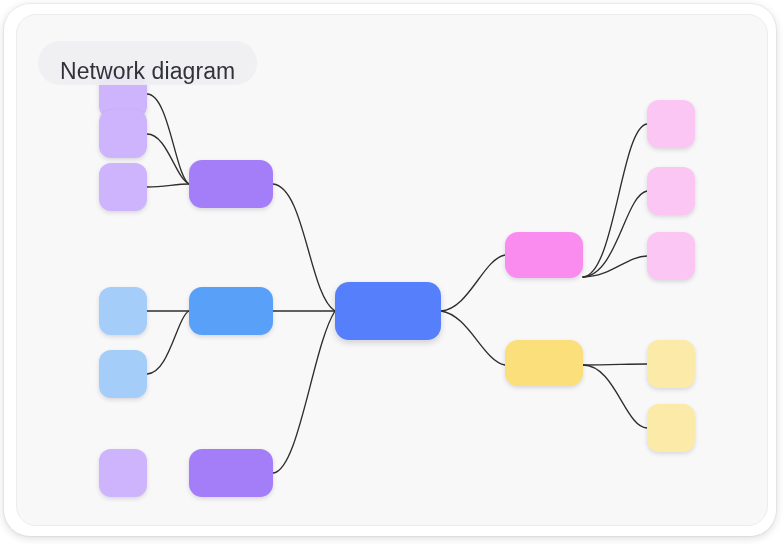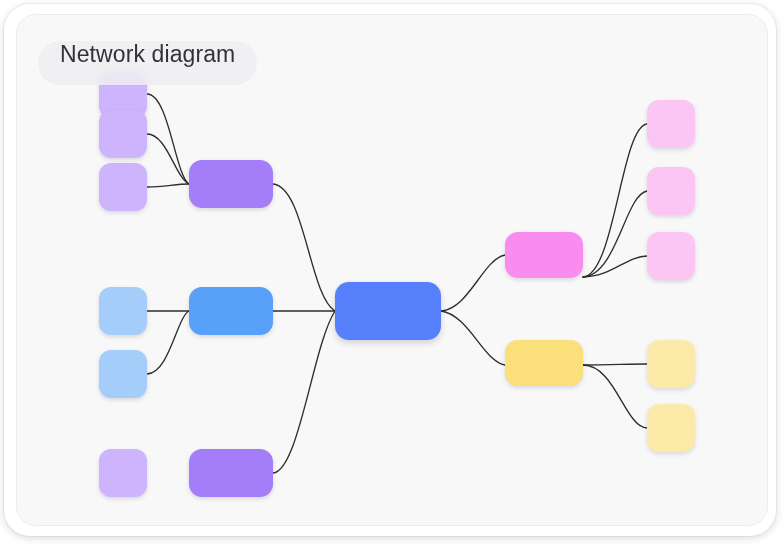--- a/index.html
+++ b/index.html
@@ -53,21 +53,21 @@
   .node.hub  { border-radius: 13px; }
   .node.root { border-radius: 14px; box-shadow: 0 3px 6px rgba(40,40,60,0.18); }
 
   
   .title-pill {
     position: absolute;
     left: 21px; top: 26px;
     height: 44px;
     padding: 0 22px;
     display: flex;
-    align-items: flex-start;
+    align-items: flex-end;
     background: rgba(238,238,240,0.88);
     border-radius: 22px;
     z-index: 30;
     backdrop-filter: blur(3px);
   }
   .title-pill .title-text {
     font-size: 23px;
     color: #32323a;
     letter-spacing: 0.1px;
     white-space: nowrap;

